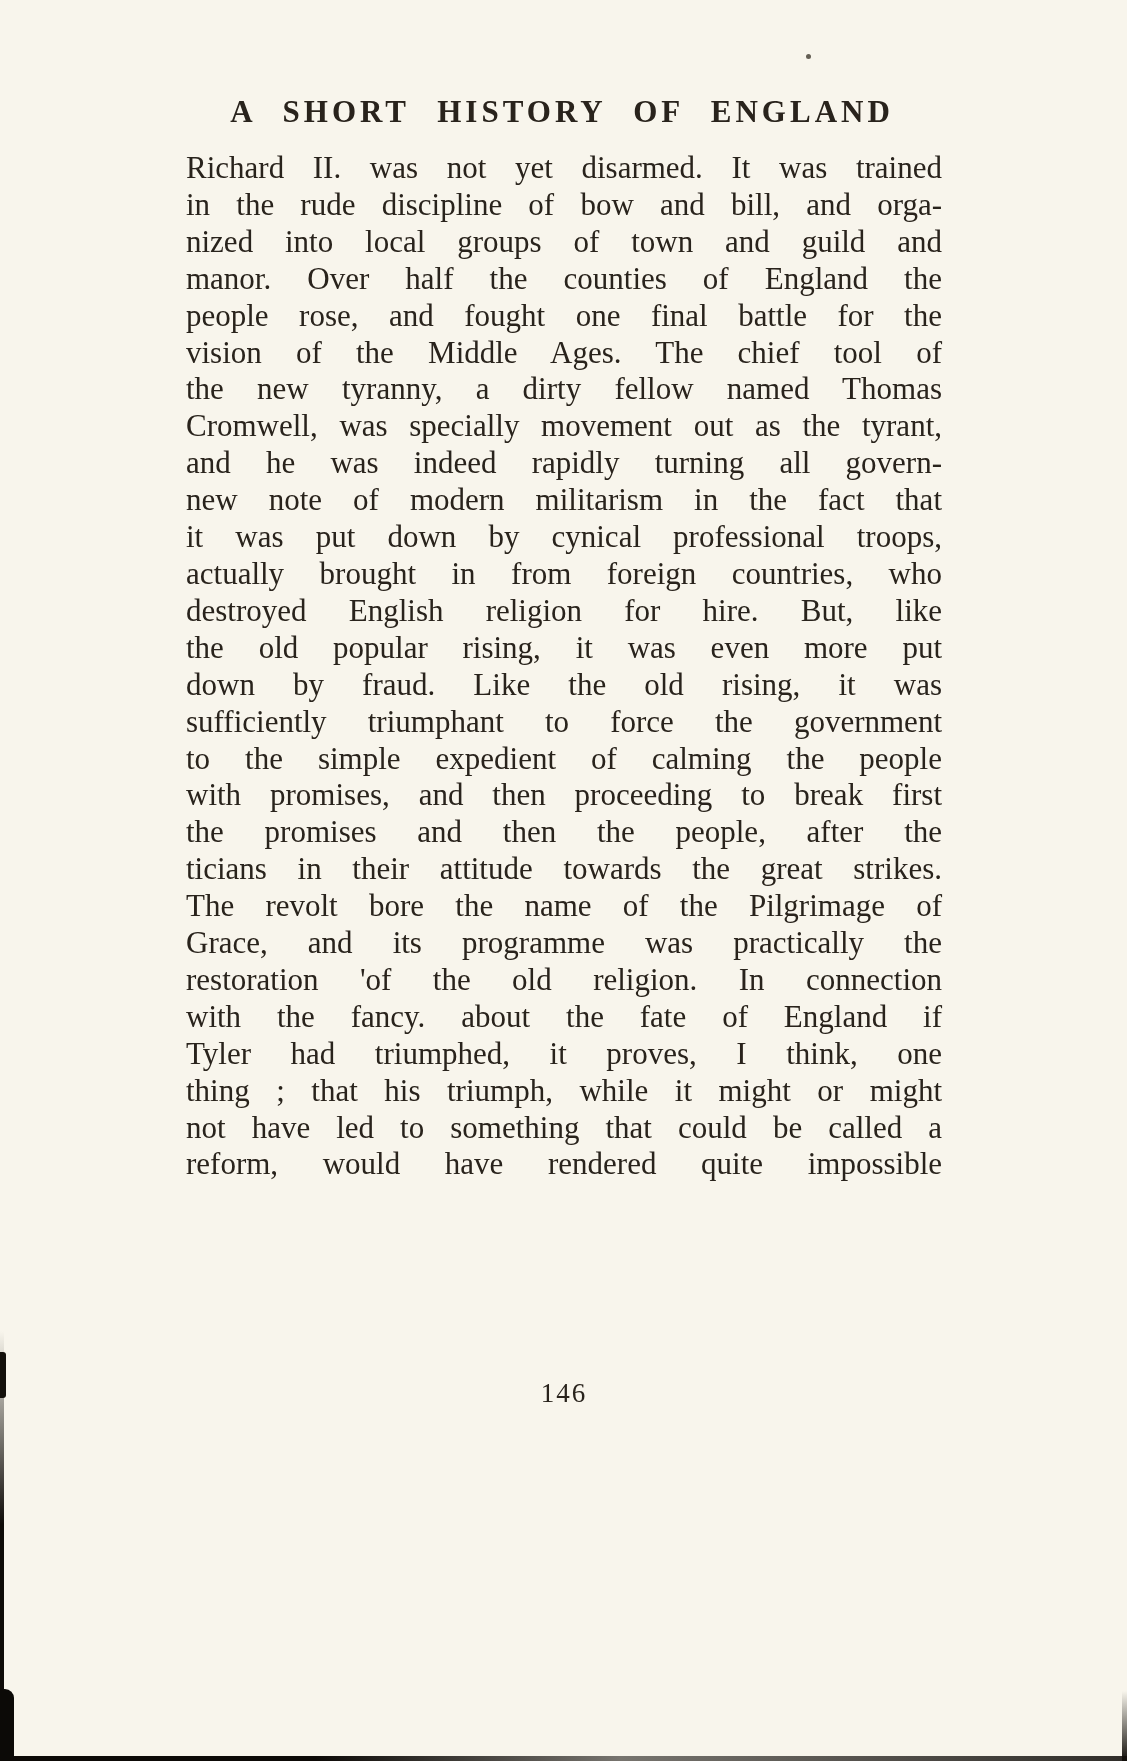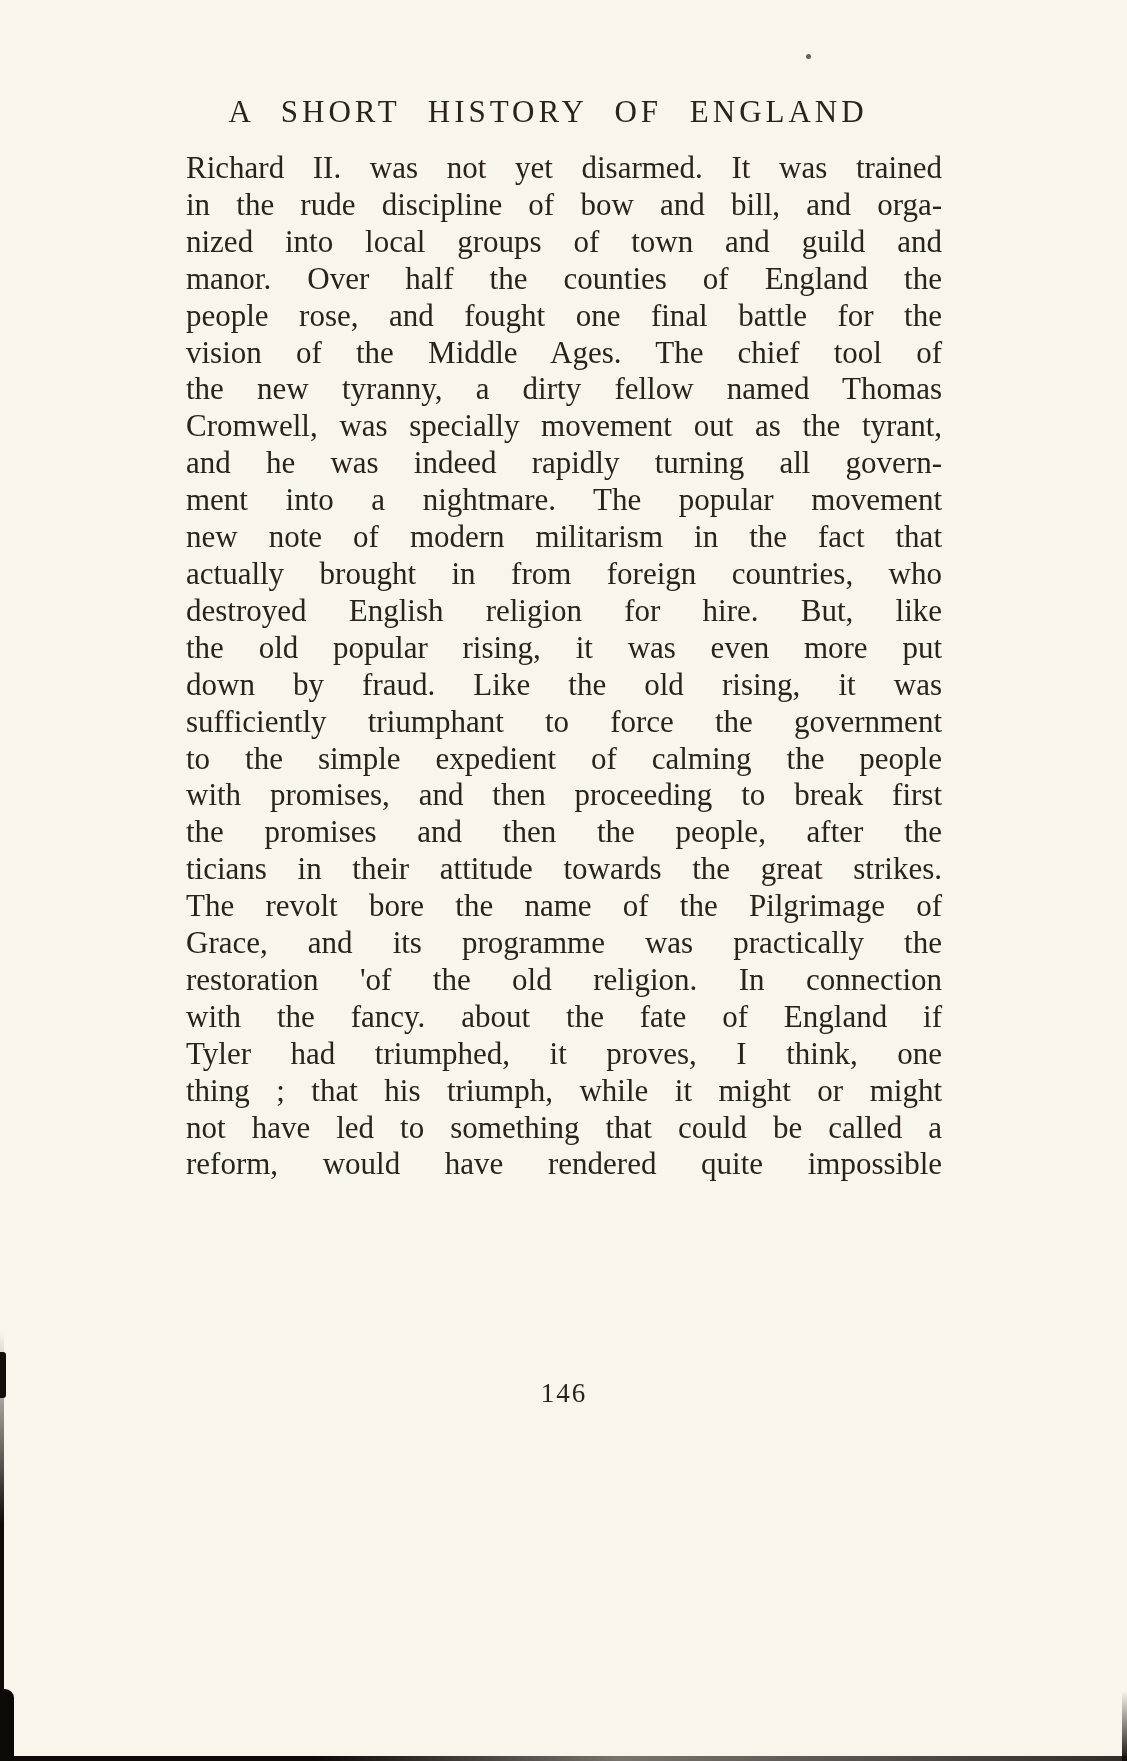--- a/index.html
+++ b/index.html
@@ -13,28 +13,28 @@
     height: 1761px;
     margin: 0 auto;
     background: var(--paper, #f8f5ec);
     color: var(--ink, #29231c);
     font-family: "Liberation Serif", serif;
     overflow: hidden;
   }
   .running-head {
     position: absolute;
     top: 92px;
-    left: 170px;
+    left: 184px;
     width: 756px;
     text-align: center;
     font-size: 31px;
     line-height: 40px;
     letter-spacing: 4px;
     word-spacing: 16px;
-    font-weight: 400;
+    font-weight: 700;
   }
   .body-text {
     position: absolute;
     top: 150px;
     left: 186px;
     width: 756px;
     font-size: 31px;
     line-height: 36.9px;
   }
   .line {
@@ -101,22 +101,22 @@
   <div class="body-text" id="body-lines">
       <div class="line">Richard II. was not yet disarmed.  It was trained</div>
       <div class="line">in the rude discipline of bow and bill, and orga-</div>
       <div class="line">nized into local groups of town and guild and</div>
       <div class="line">manor.  Over half the counties of England the</div>
       <div class="line">people rose, and fought one final battle for the</div>
       <div class="line">vision of the Middle Ages.  The chief tool of</div>
       <div class="line">the new tyranny, a dirty fellow named Thomas</div>
       <div class="line">Cromwell, was specially movement out as the tyrant,</div>
       <div class="line">and he was indeed rapidly turning all govern-</div>
-      <div class="line">ment into a nightmare.  The popular movement</div>
       <div class="line">new note of modern militarism in the fact that</div>
+      <div class="line">it was put down by cynical professional troops,</div>
       <div class="line">actually brought in from foreign countries, who</div>
       <div class="line">destroyed English religion for hire.  But, like</div>
       <div class="line">the old popular rising, it was even more put</div>
       <div class="line">down by fraud.  Like the old rising, it was</div>
       <div class="line">sufficiently triumphant to force the government</div>
       <div class="line">to the simple expedient of calming the people</div>
       <div class="line">with promises, and then proceeding to break first</div>
       <div class="line">the promises and then the people, after the</div>
       <div class="line">ticians in their attitude towards the great strikes.</div>
       <div class="line">The revolt bore the name of the Pilgrimage of</div>

